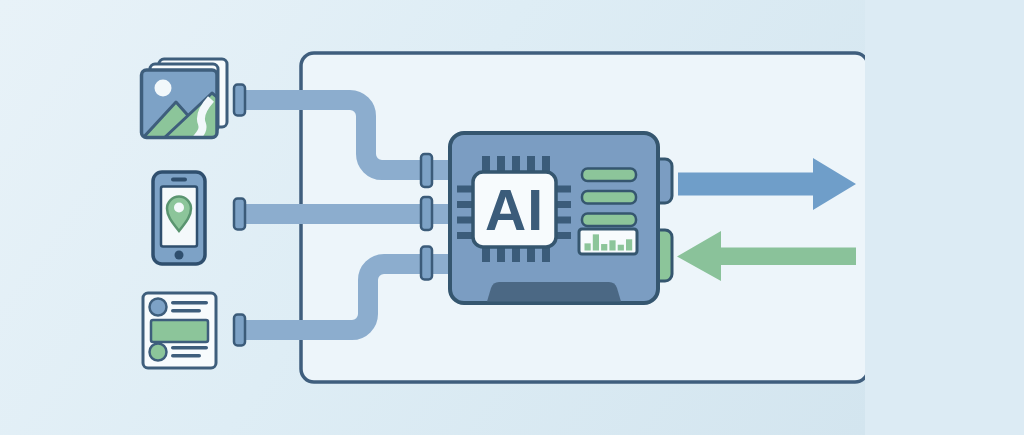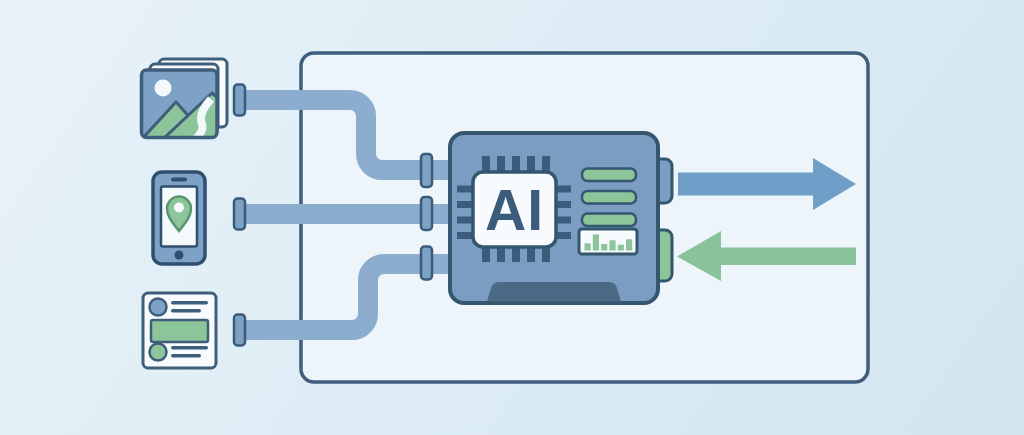--- a/index.html
+++ b/index.html
@@ -1,18 +1,18 @@
 <!DOCTYPE html>
 <html><head>
 <meta charset="utf-8">
 <style>
   html,body{margin:0;padding:0;background:#dcebf4;}
   .canvas{
     position:relative;
-    width:1024px;height:435px;
+    width:865px;height:435px;
     background:linear-gradient(125deg,#e8f2f8 0%,#deedf5 45%,#d3e5ef 100%);
     overflow:hidden;
     font-family:"Liberation Sans",sans-serif;
     text-decoration:underline;
   }
   svg{display:block}
   .ai-label{
     font-family:"Liberation Sans",sans-serif;
     font-weight:bold;
     font-size:57px;

